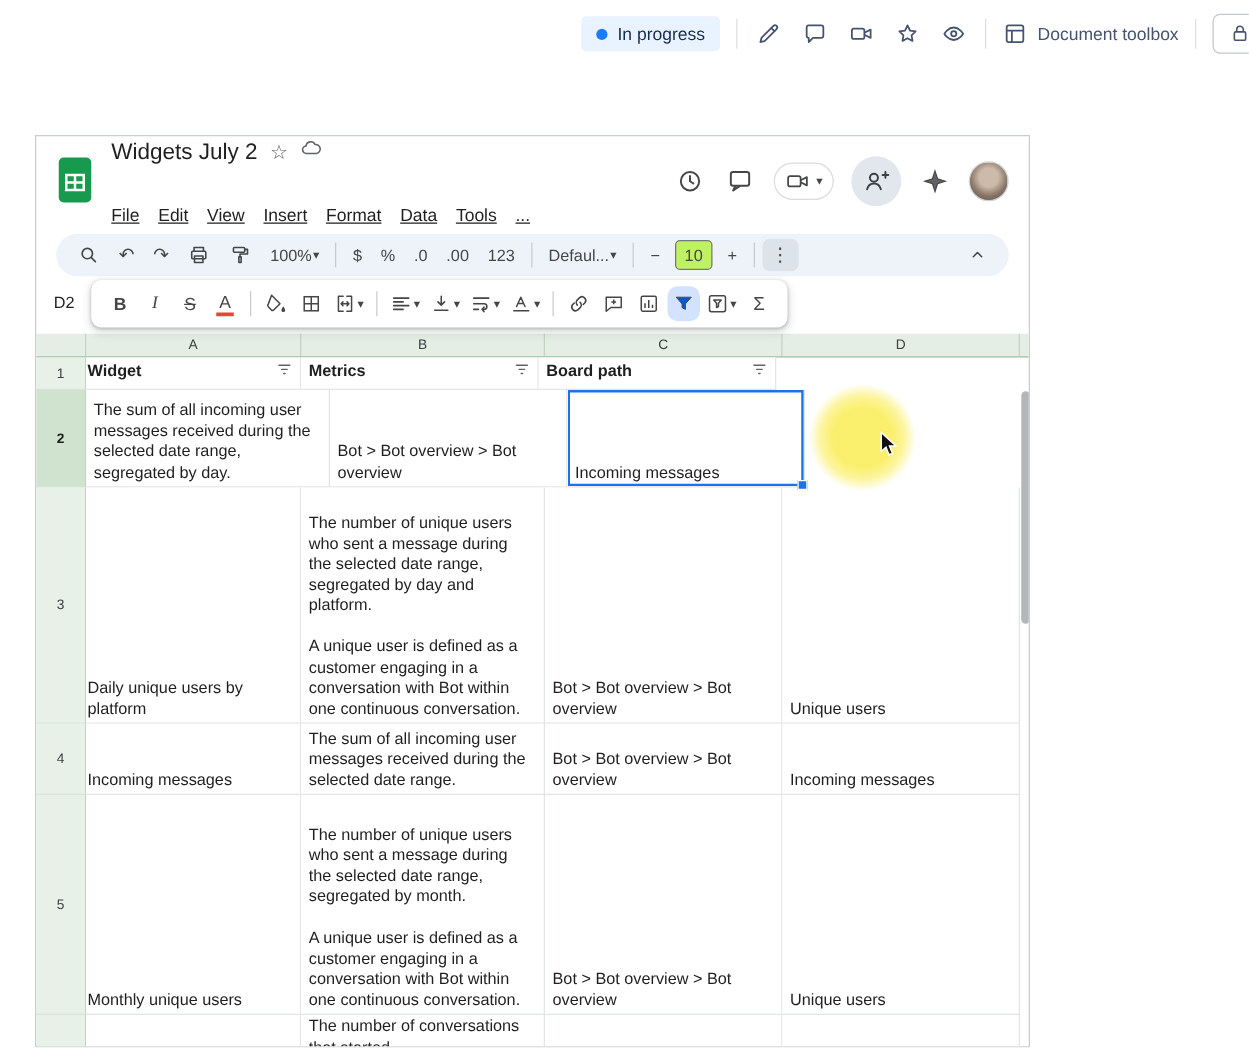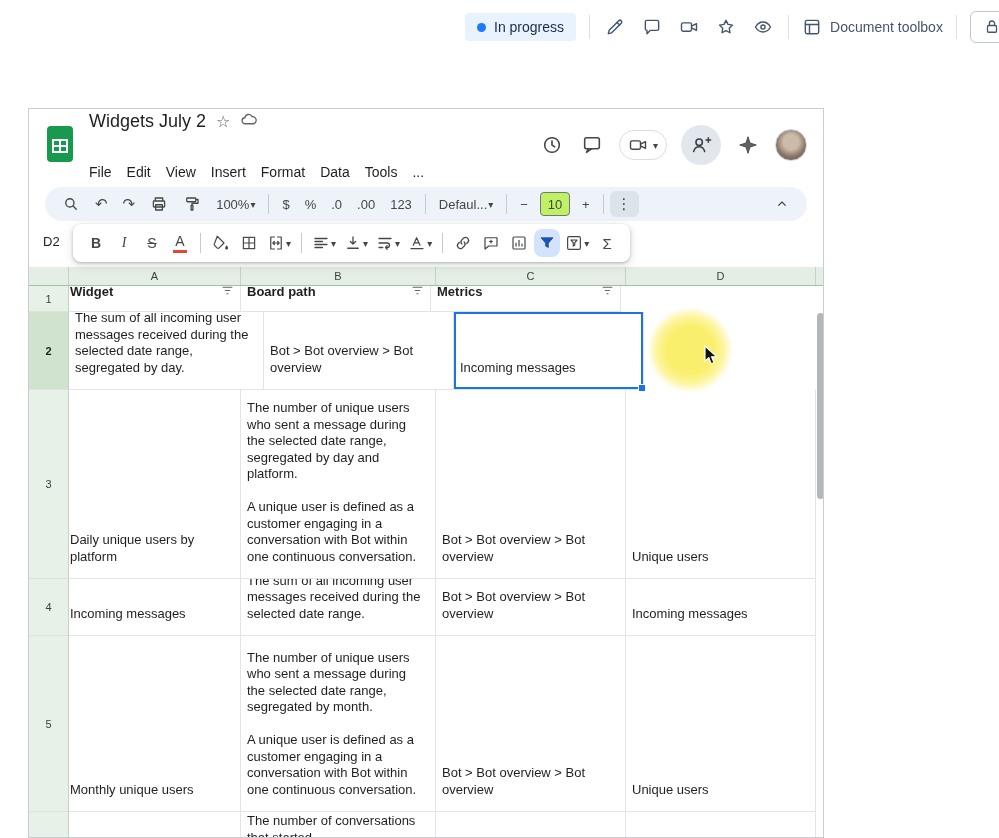--- a/index.html
+++ b/index.html
@@ -18,21 +18,21 @@
 
   
   .sheet { position:absolute; left:28px; top:108px; width:796px; height:730px; border:1px solid #c9ccd1; background:#fff; overflow:hidden; }
 
   .sh-header { height:72px; display:flex; align-items:center; padding:0 16px; }
   .logo { margin-right:14px; display:flex; }
   .title-block { display:flex; flex-direction:column; justify-content:center;gap:28px; }
   .title-row { display:flex; align-items:center; gap:10px; }
   .doc-title { font-size:18px; color:#1f1f1f; }
   .title-star { font-size:16px; color:#5f6368; }
-  .menus { display:flex; gap:15px; margin-top:3px; font-size:14px; color:#1f1f1f; }
+  .menus { display:flex; gap:15px; margin-top:3px; font-size:14px; color:#1f1f1f;text-decoration:underline; }
   .menus span { cursor:default; }
   .hdr-right { margin-left:auto; display:flex; align-items:center; gap:14px; }
   .hdr-ic { display:flex; align-items:center; justify-content:center; width:26px; height:26px; }
   .hdr-ic svg { stroke:#444746; }
   .cam-group { display:flex; align-items:center; gap:4px; border:1px solid #dadce0; border-radius:16px; padding:4px 8px; color:#444746; }
   .circle-btn { width:40px; height:40px; border-radius:50%; background:#e2e7ed; display:flex; align-items:center; justify-content:center; }
   .avatar { width:32px; height:32px; border-radius:50%; background:radial-gradient(circle at 50% 40%, #cdbbaa 0 32%, #8a7668 62%, #544b45 100%); border:1px solid #d0d3d6; }
 
   
   .pill { margin:6px 16px 0; height:34px; background:#eef3fa; border-radius:17px; display:flex; align-items:center; padding:0 10px; font-size:13px; color:#444746; gap:1px; }
@@ -61,21 +61,21 @@
 
   
   .colheads { display:flex; height:19px; background:#e4eee4; border-bottom:1px solid #9fc29f; font-size:11px; color:#3c4043; }
   .corner { width:40px; border-right:1px solid #c2d4c2; }
   .colhead { display:flex; align-items:center; justify-content:center; border-right:1px solid #c2d4c2; }
   .w-a{width:172px;} .w-b{width:195px;} .w-c{width:190px;} .w-d{width:190px;}
   .rowwrap { position:relative; }
   .grow { display:flex; }
   .rn { width:40px; background:#e8f1e8; border-right:1px solid #c2d4c2; border-bottom:1px solid #d9e5d9; display:flex; align-items:center; justify-content:center; font-size:11px; color:#3c4043; }
   .rn-sel { background:#cfe3cf; font-weight:700; color:#1f1f1f; }
-  .cell { border-right:1px solid #e1e4e8; border-bottom:1px solid #e1e4e8; padding:1px 6px 13px; font-size:13px; line-height:16.5px; color:#1f1f1f; display:flex; align-items:flex-end; overflow:hidden; background:#fff; }
+  .cell { border-right:1px solid #e1e4e8; border-bottom:1px solid #e1e4e8; padding:1px 6px 3px; font-size:13px; line-height:16.5px; color:#1f1f1f; display:flex; align-items:flex-end; overflow:hidden; background:#fff; }
   .cell > span { white-space:pre-line; }
   .w-b.cell { padding-right:14px; }
   .clipL > span { margin-left:-5px; }
   .hrow .cell { font-weight:700; align-items:center; justify-content:space-between; overflow:visible; }
   .hrow .cell > span { white-space:nowrap; }
   .funnel-sm { flex:none; margin-left:4px; }
   .funnel-sm svg { stroke:#5f6368; }
   .h-r1{height:26px;} .h-r2{height:78px;} .h-r3{height:189px;} .h-r4{height:57px;} .h-r5{height:176px;} .h-r6{height:64px;}
   .cell.top { align-items:flex-start; }
   .cell.selected { position:relative; overflow:visible; box-shadow:inset 0 0 0 2px #1a73e8; z-index:3; }
@@ -367,32 +367,32 @@
     <div class="rowwrap">
 
       <div class="grow hrow h-r1">
         <div class="rn h-r1">1</div>
         <div class="cell w-a clipL">
             <span>Widget</span>
           <span class="funnel-sm"><svg width="13" height="13" viewBox="0 0 24 24" fill="none" stroke-width="2.2" stroke-linecap="round">
                 <path d="M4 6h16M8 12h8M11 18h2"></path>
               </svg></span>
           </div>
+        <div class="cell w-d">
+            <span>Metrics</span>
+          <span class="funnel-sm"><svg width="13" height="13" viewBox="0 0 24 24" fill="none" stroke-width="2.2" stroke-linecap="round">
+                <path d="M4 6h16M8 12h8M11 18h2"></path>
+              </svg></span>
+          </div>
         <div class="cell w-c">
             <span>Board path</span>
           <span class="funnel-sm"><svg width="13" height="13" viewBox="0 0 24 24" fill="none" stroke-width="2.2" stroke-linecap="round">
                 <path d="M4 6h16M8 12h8M11 18h2"></path>
               </svg></span>
           </div>
-        <div class="cell w-d">
-            <span>Metrics</span>
-          <span class="funnel-sm"><svg width="13" height="13" viewBox="0 0 24 24" fill="none" stroke-width="2.2" stroke-linecap="round">
-                <path d="M4 6h16M8 12h8M11 18h2"></path>
-              </svg></span>
-          </div>
       </div>
 
       <div class="grow h-r2">
         <div class="rn rn-sel h-r2">2</div>
         <div class="cell w-b h-r2">
             <span>The sum of all incoming user messages received during the selected date range, segregated by day.</span>
           </div>
         <div class="cell w-c h-r2">
             <span>Bot &gt; Bot overview &gt; Bot overview</span>
           </div>

